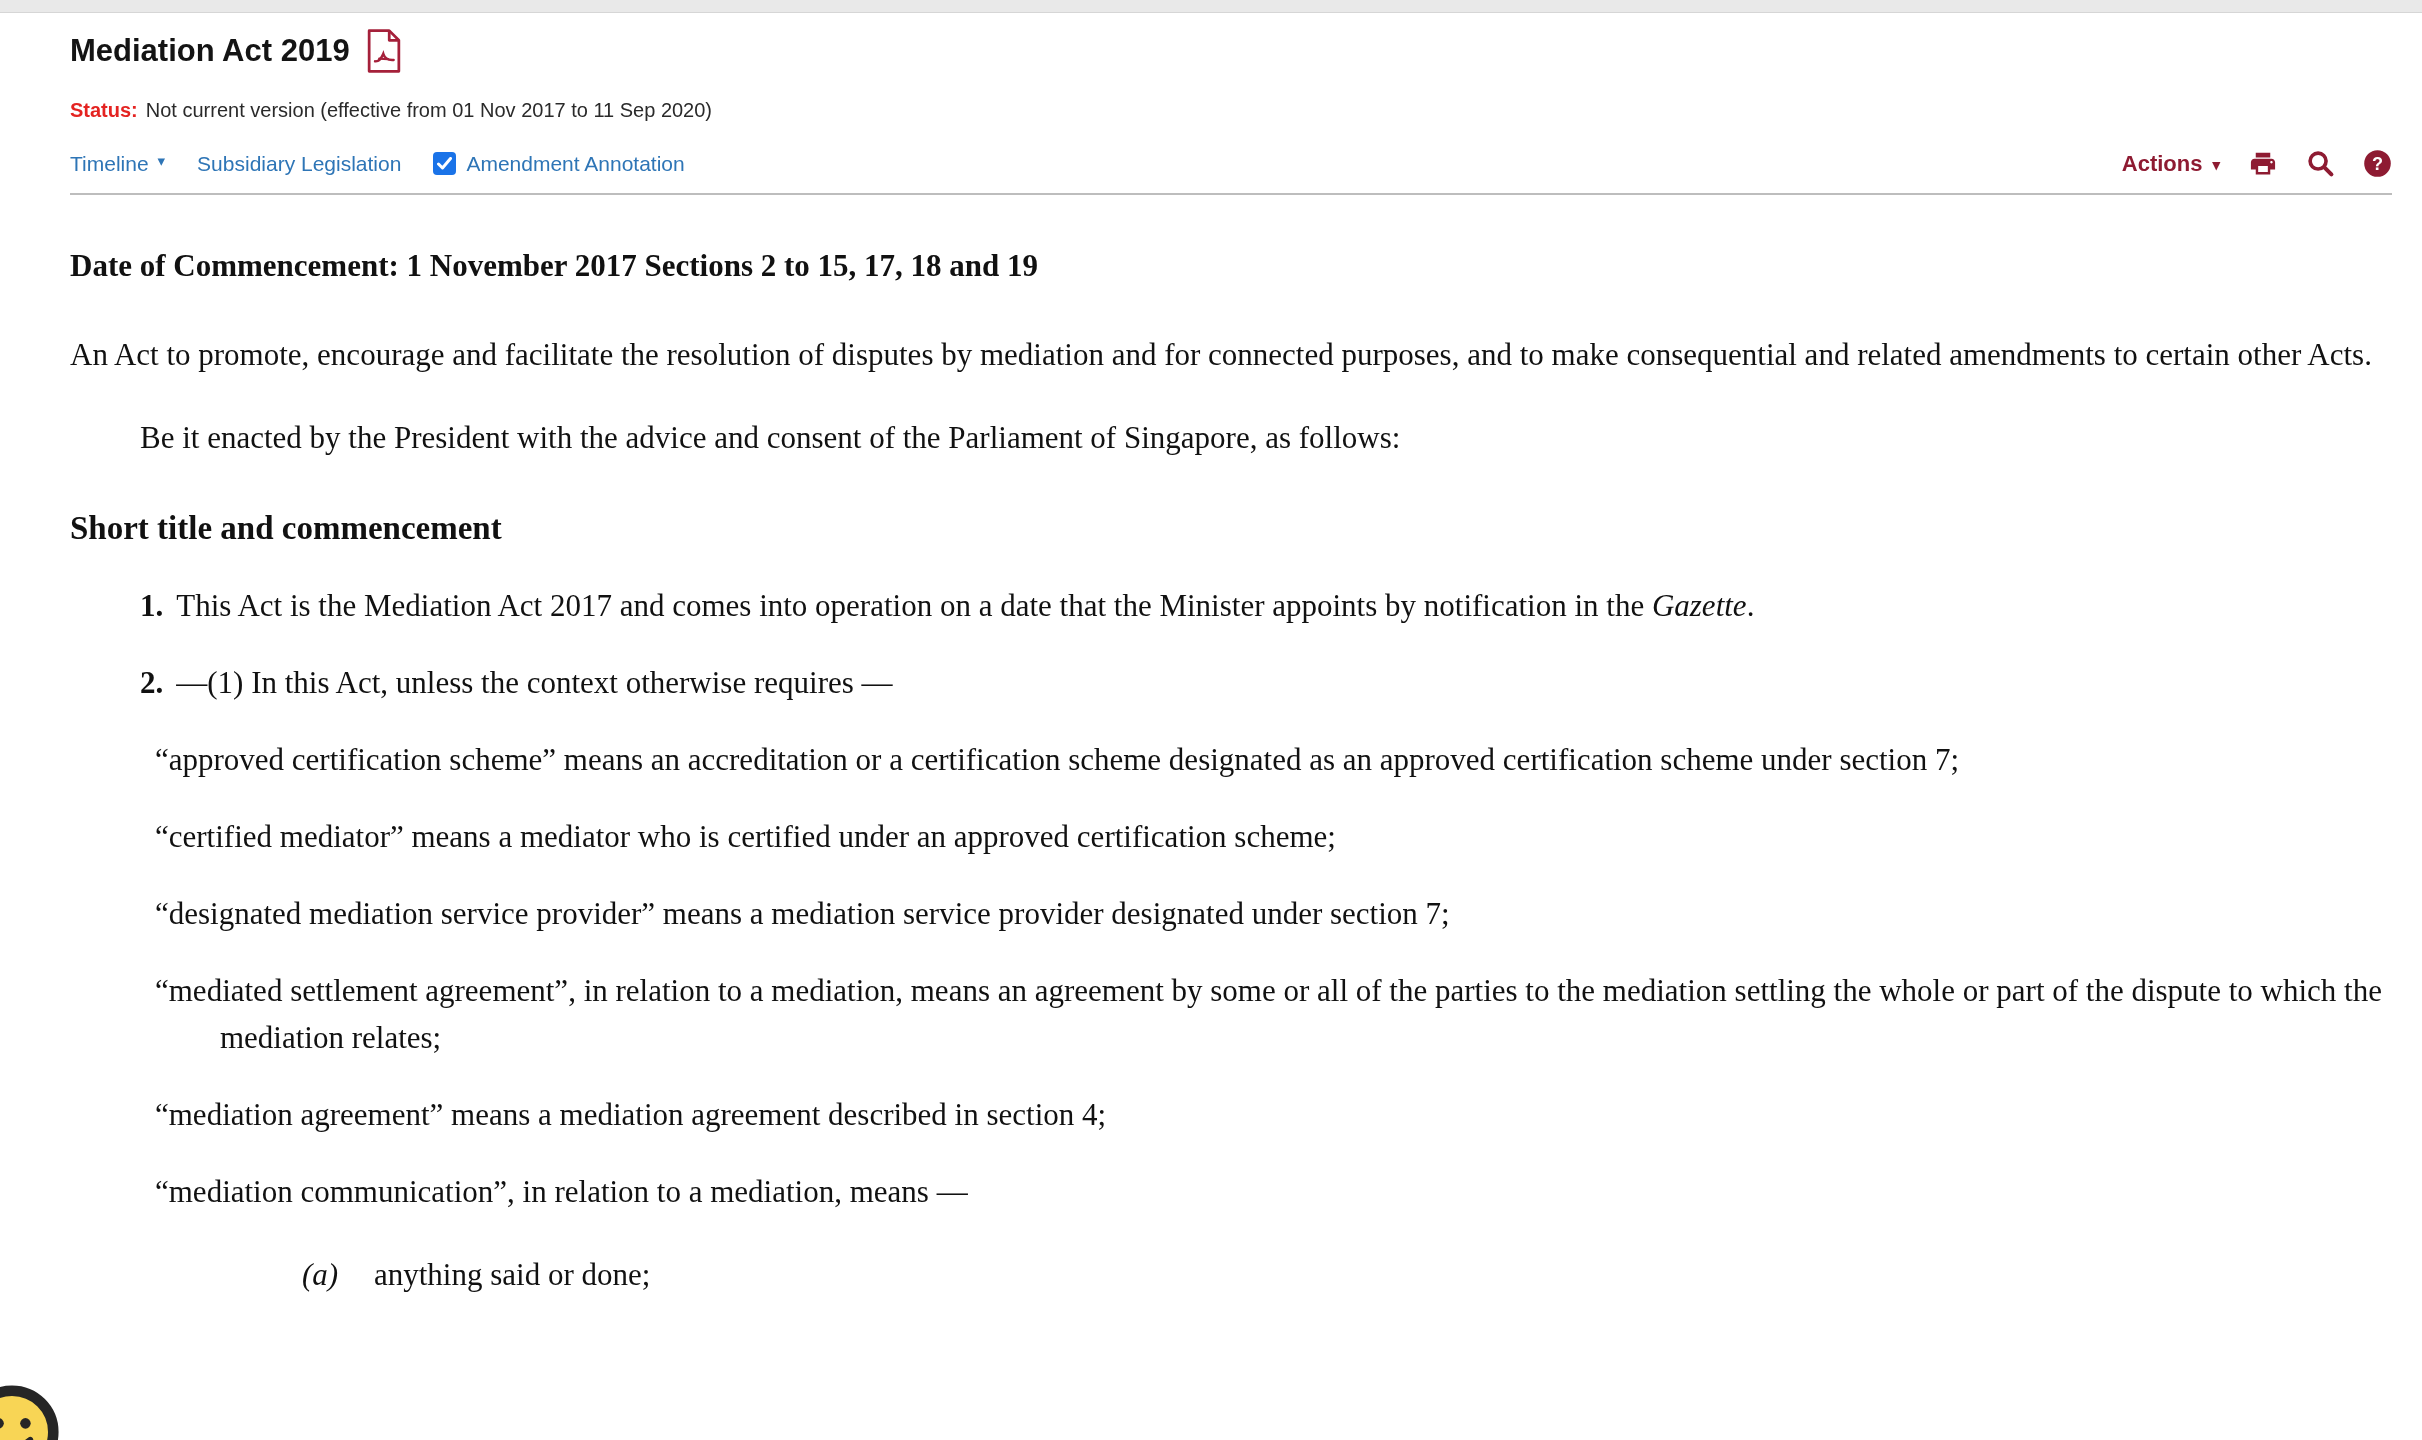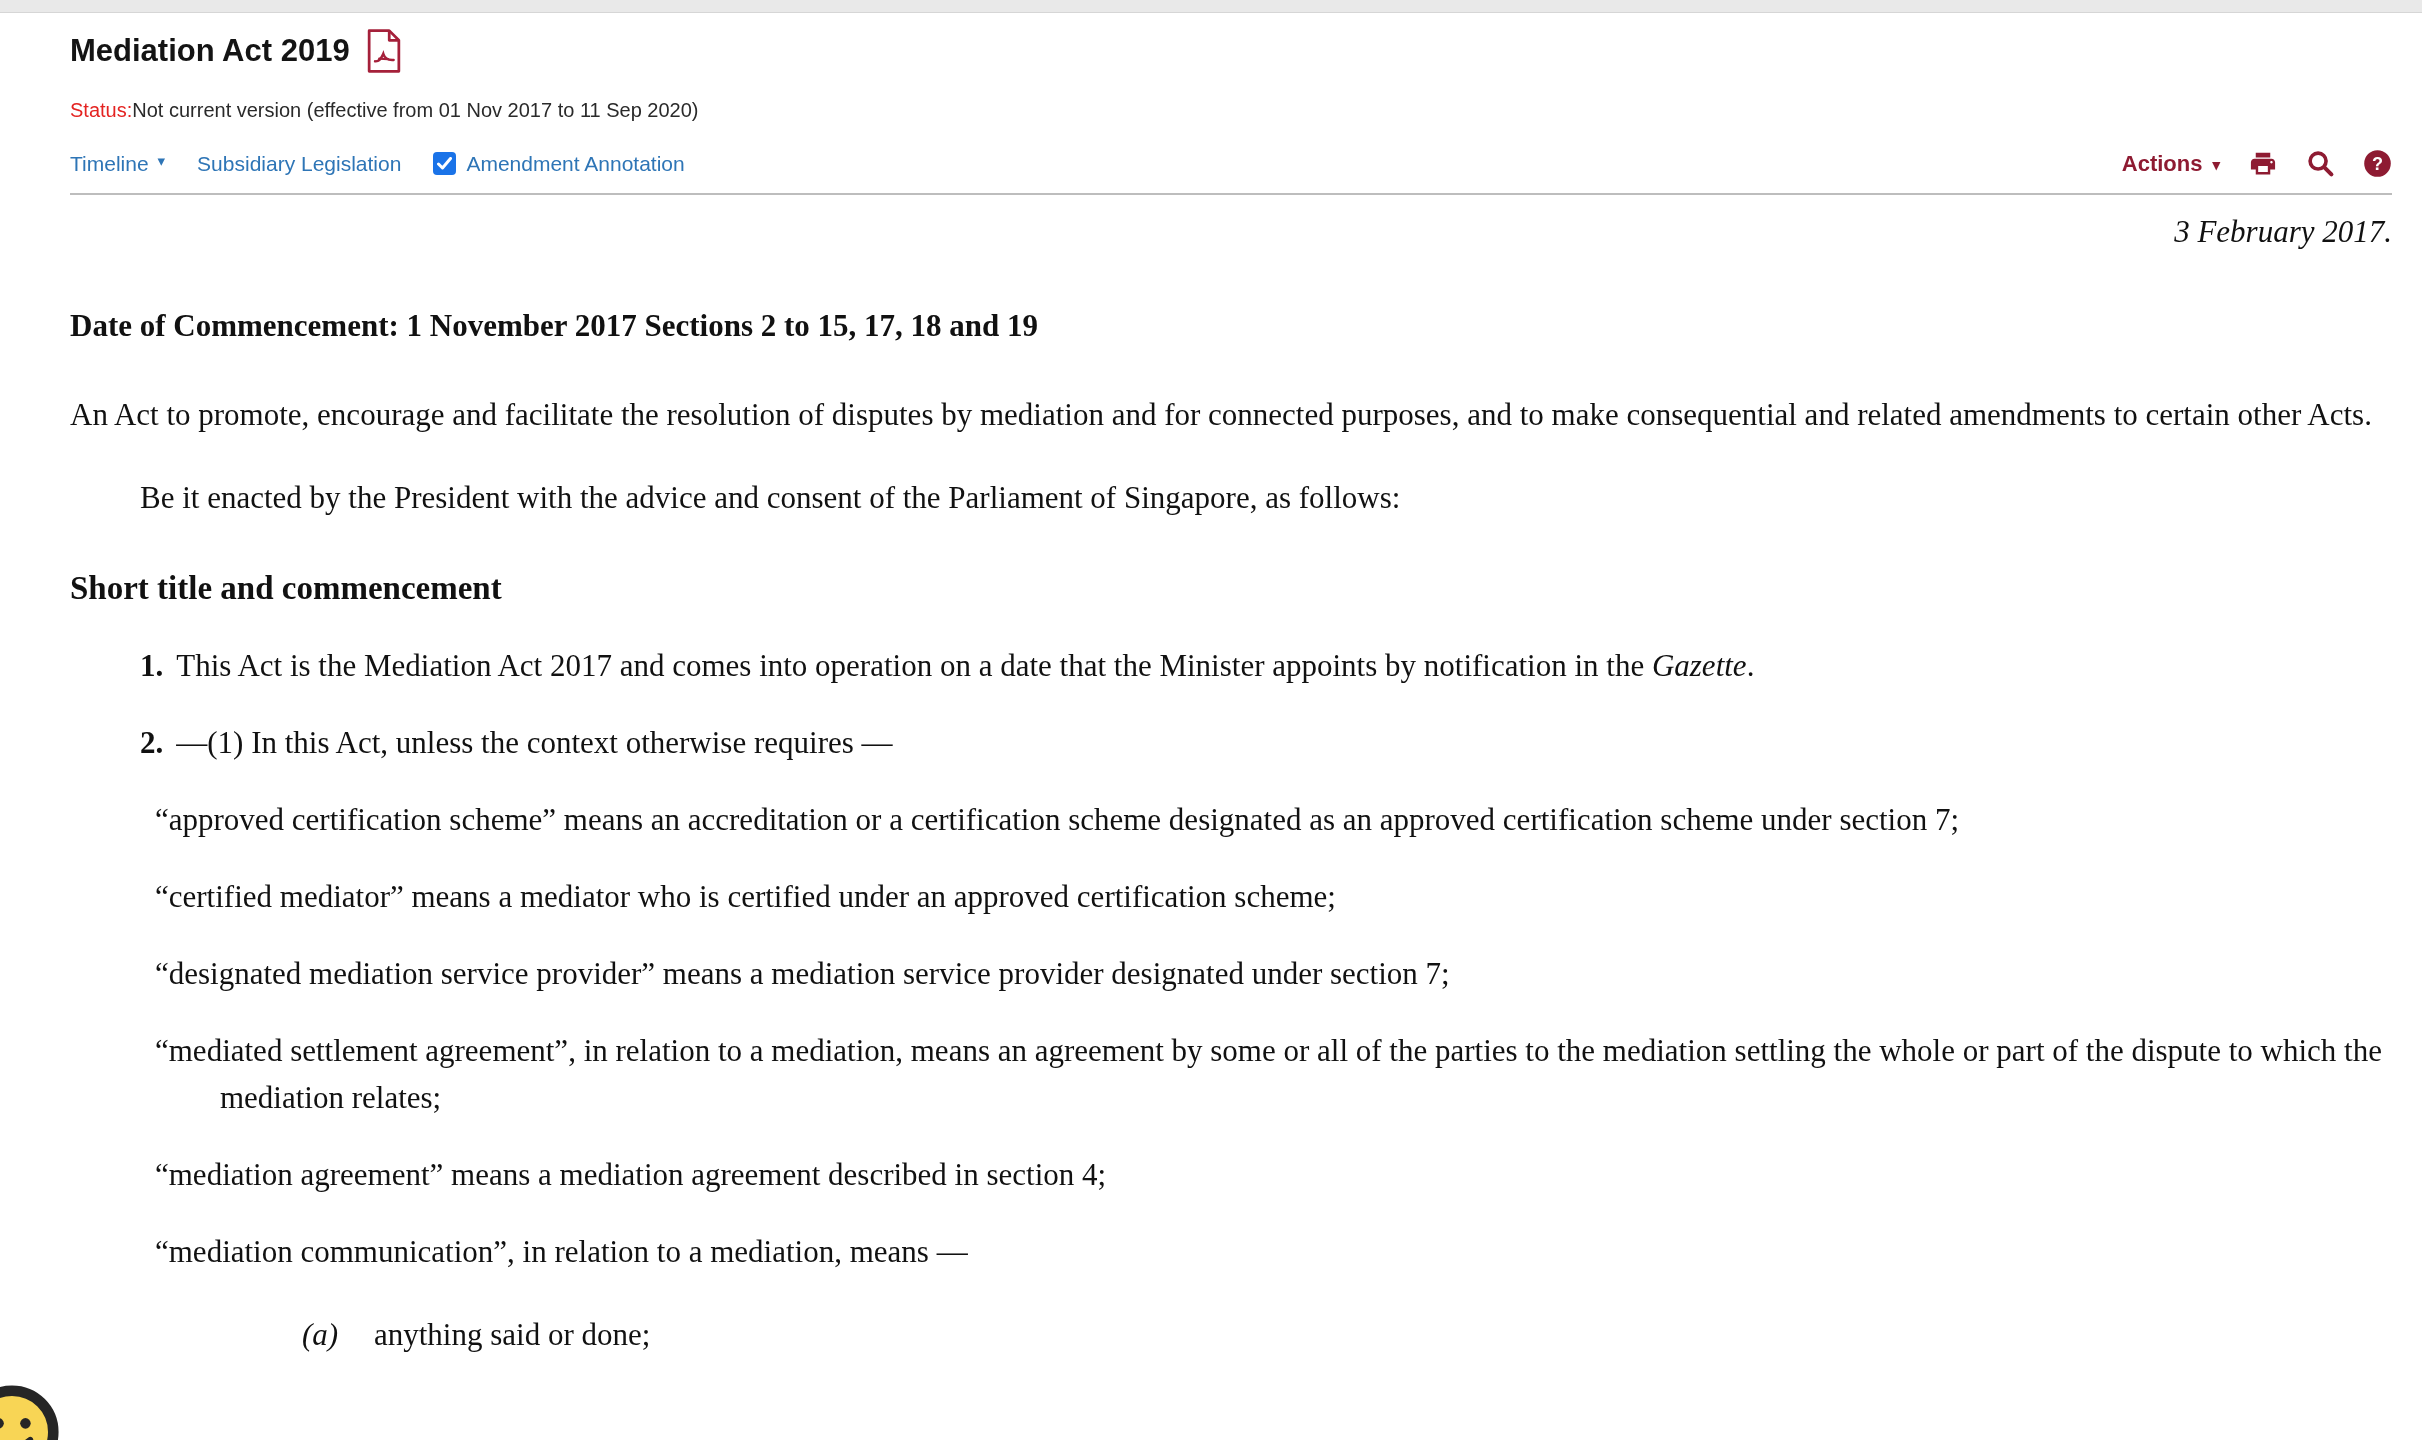--- a/index.html
+++ b/index.html
@@ -8,21 +8,21 @@
     background:#ffffff;font-family:"Liberation Sans",sans-serif;color:#1b1b1b;
   }
   .top-strip{height:12px;width:100%;background:#e9e9e9;border-bottom:1px solid #d6d6d6;}
   .page{padding:10px 30px 0 70px;}
 
   
   .title-row{display:flex;align-items:center;gap:16px;margin-top:6px;}
   .page-title{font-size:31px;font-weight:bold;margin:0;color:#141414;}
   .pdf-icon{display:inline-flex;cursor:pointer;}
   .status-row{margin-top:26px;font-size:20px;}
-  .status-label{color:#e42321;font-weight:normal;}
+  .status-label{color:#e42321;font-weight:bold;margin-right:8px;}
   .status-text{color:#2a2a2a;}
 
   
   .toolbar{margin-top:27px;display:flex;justify-content:space-between;align-items:center;}
   .toolbar-left{display:flex;align-items:center;gap:32px;font-size:21px;}
   .tb-link{color:#2e75b6;text-decoration:none;cursor:pointer;display:inline-flex;align-items:flex-start;gap:9px;}
   .caret{font-size:15px;line-height:1;position:relative;top:1px;}
   .amendment{display:inline-flex;align-items:center;gap:10px;cursor:pointer;color:#2e75b6;}
   .checkbox{width:23px;height:23px;background:#1a73e8;border-radius:4px;display:inline-flex;align-items:center;justify-content:center;}
   .toolbar-right{display:flex;align-items:center;gap:28px;}
@@ -108,21 +108,20 @@
           <circle cx="12" cy="12" r="11" fill="#8e1b32"></circle>
           <text x="12" y="17.2" text-anchor="middle" font-family="Liberation Sans, sans-serif" font-size="15" font-weight="bold" fill="#ffffff">?</text>
         </svg>
       </span>
     </div>
   </div>
 
   <div class="divider"></div>
 
   <div class="doc">
-    <p class="date">3 February 2017.</p>
     <p class="commencement">Date of Commencement: 1 November 2017 Sections 2 to 15, 17, 18 and 19</p>
     <p class="long-title">An Act to promote, encourage and facilitate the resolution of disputes by mediation and for connected purposes, and to make consequential and related amendments to certain other Acts.</p>
     <p class="enacting">Be it enacted by the President with the advice and consent of the Parliament of Singapore, as follows:</p>
 
     <h2>Short title and commencement</h2>
     <p class="section">
       <span class="secnum">1.</span><span>This Act is the Mediation Act 2017 and comes into operation on a date that the Minister appoints by notification in the </span><i>Gazette</i><span>.</span>
     </p>
 
     <p class="section">

